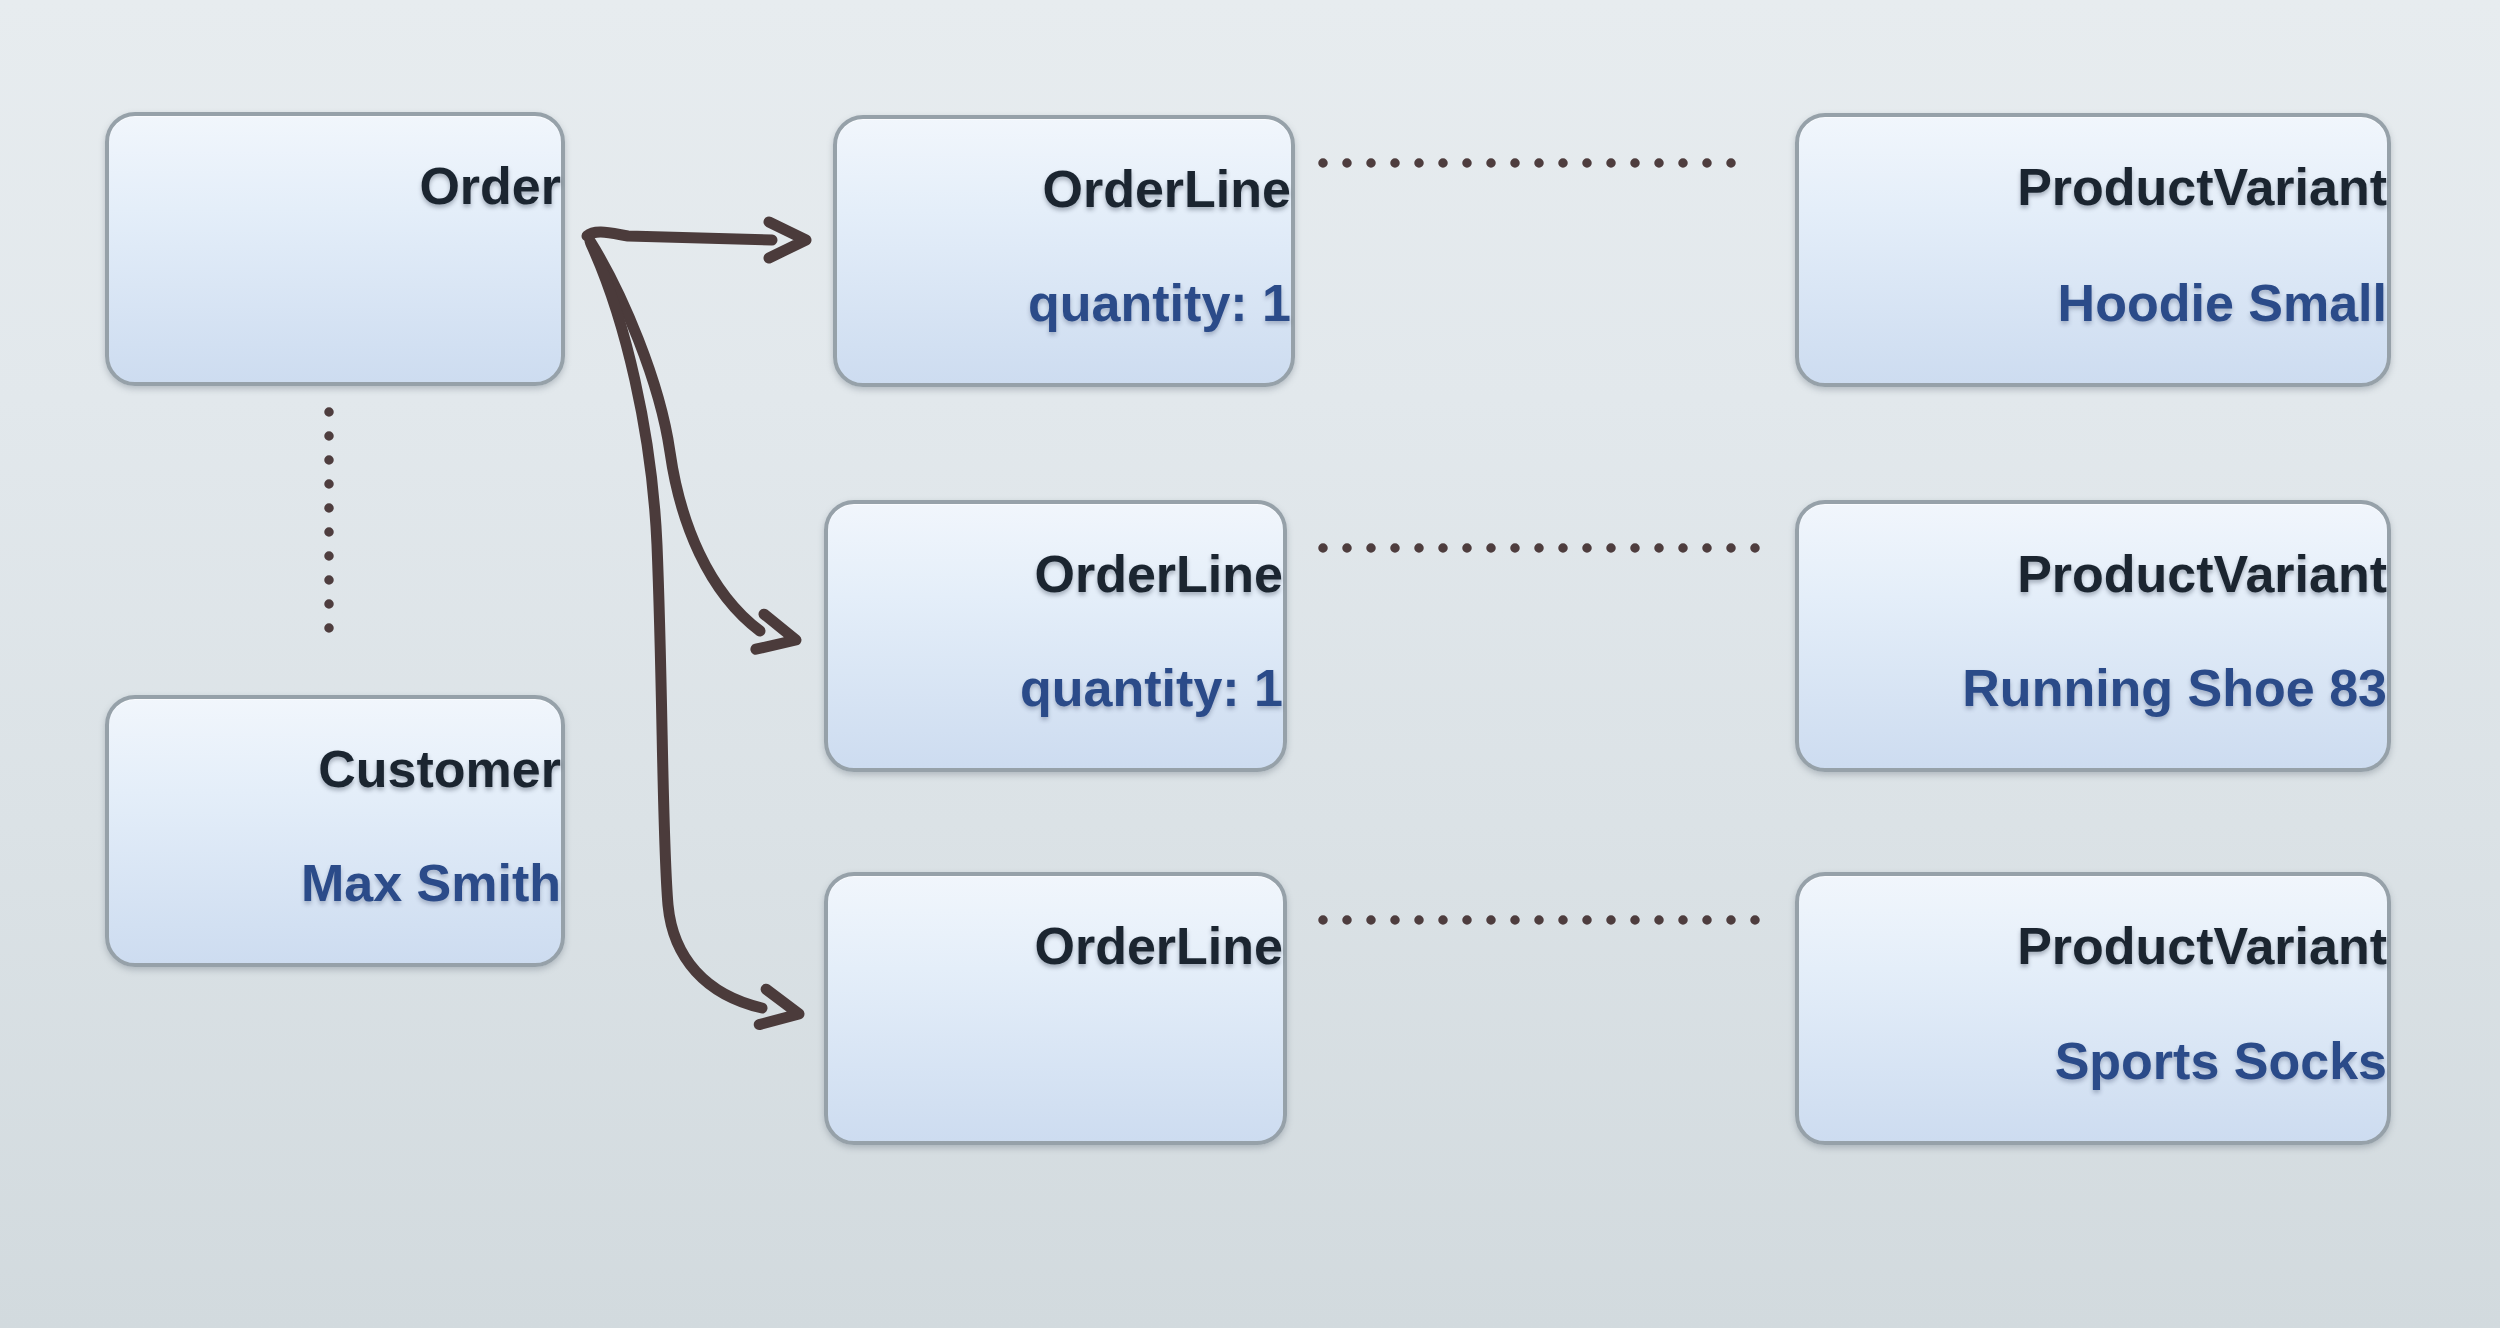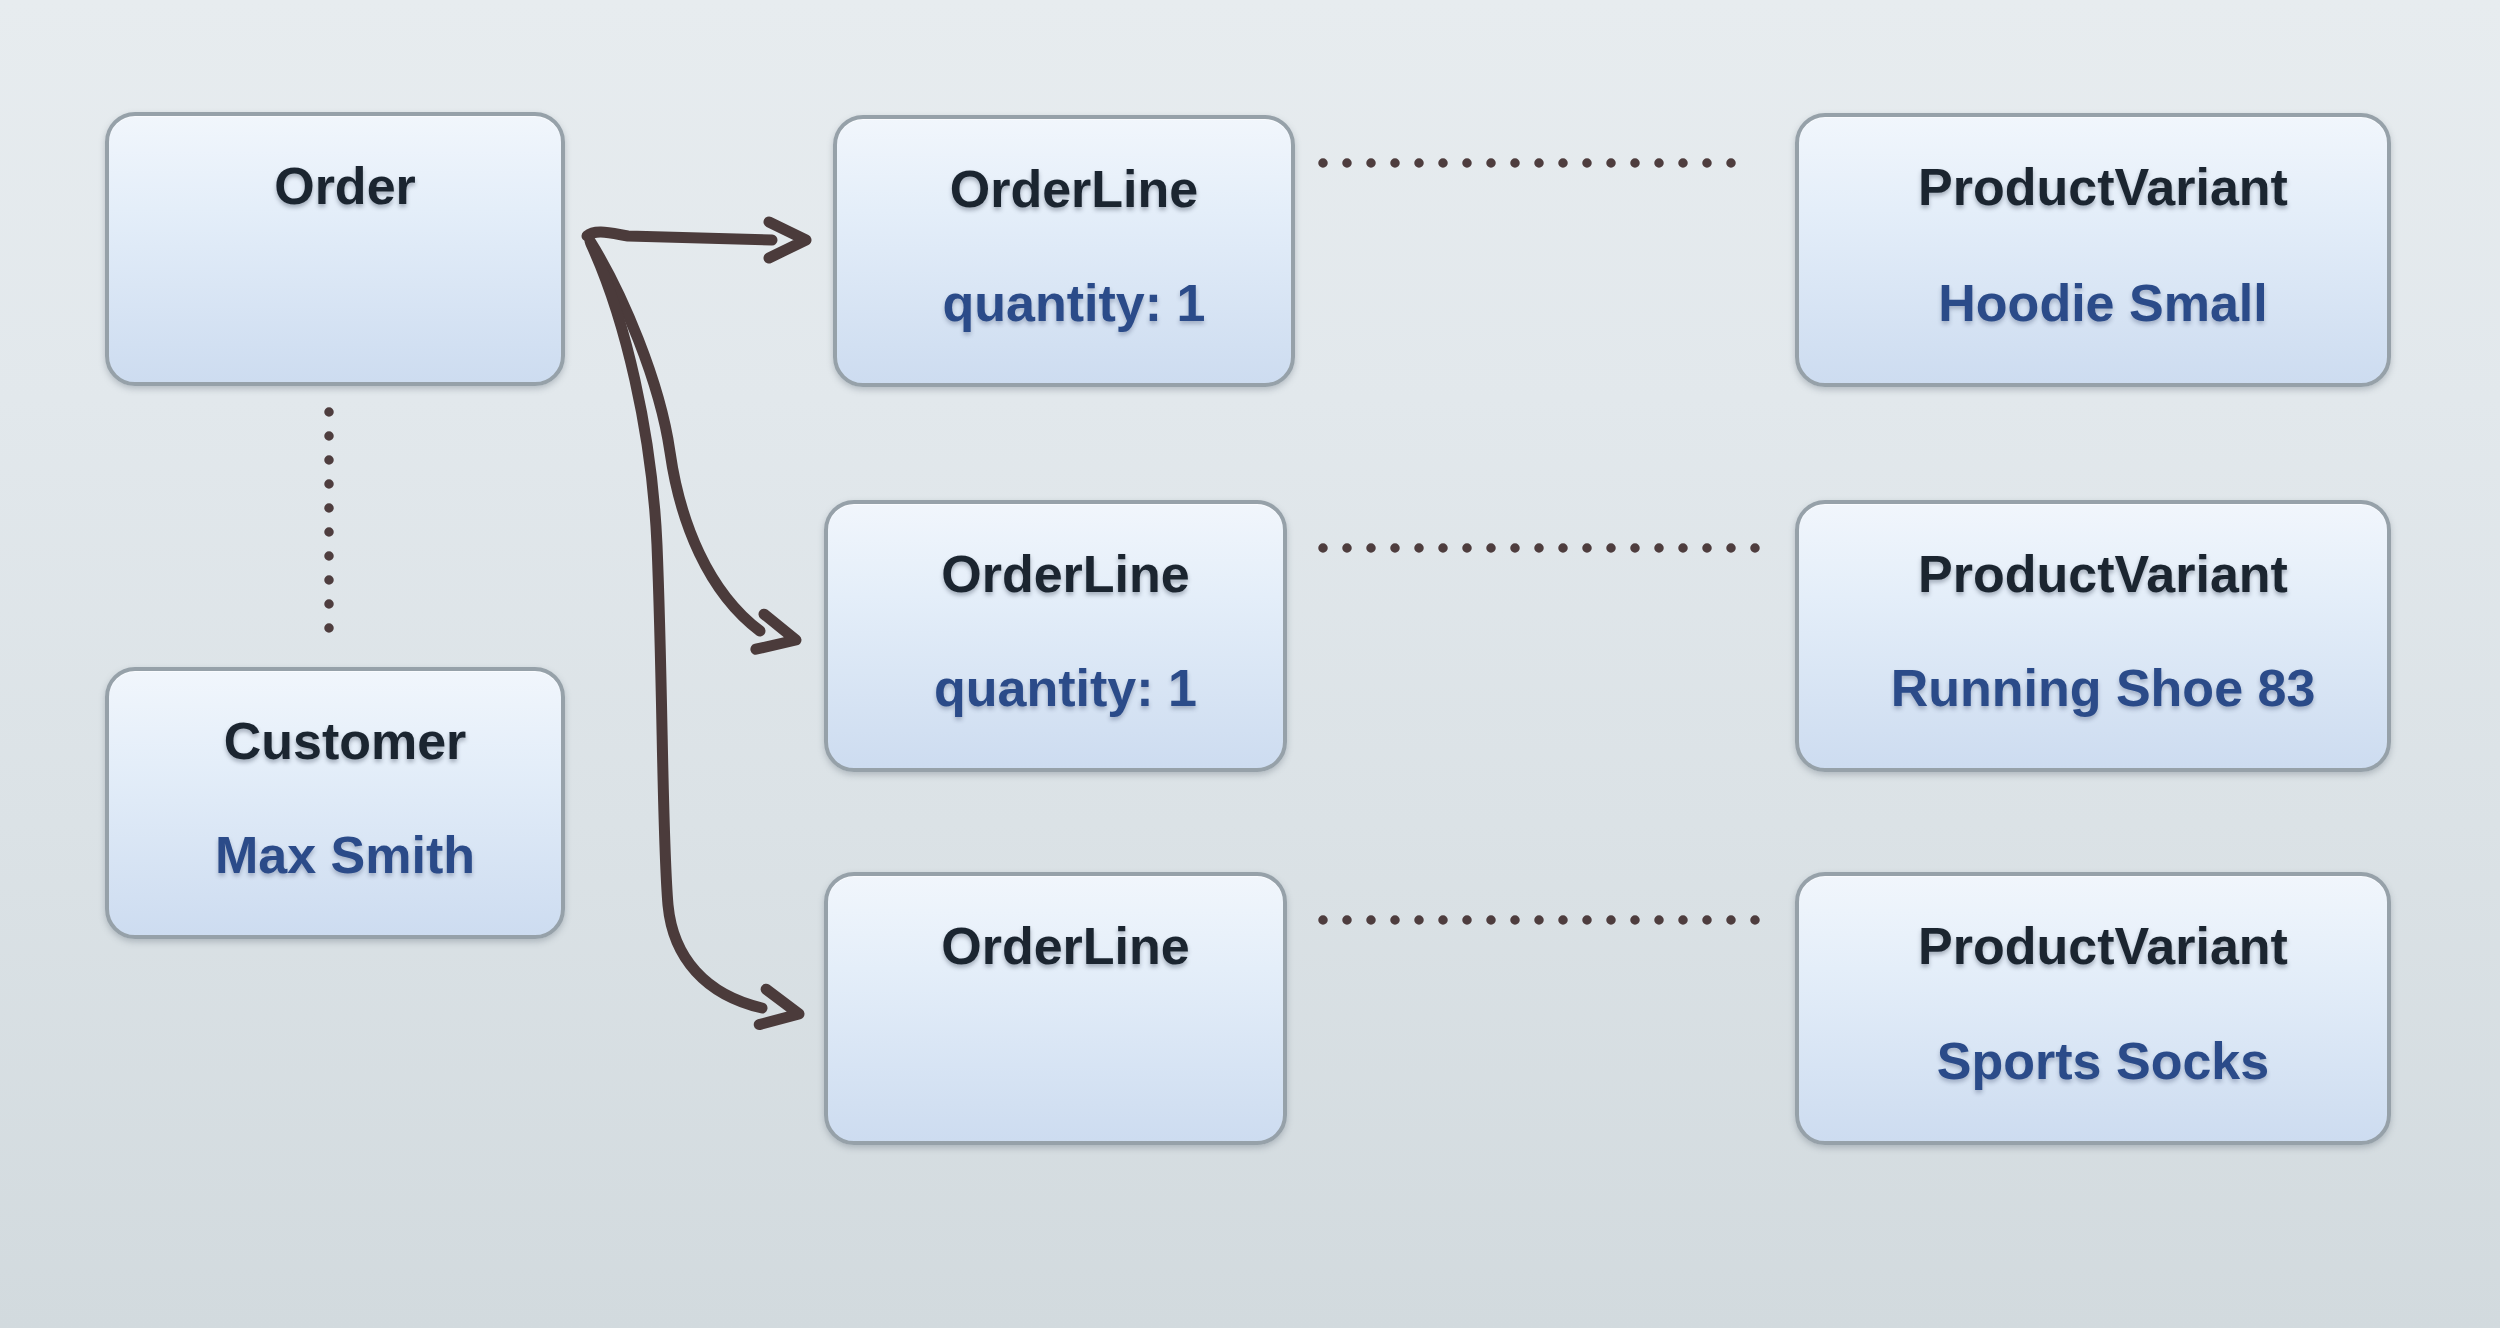--- a/index.html
+++ b/index.html
@@ -28,41 +28,41 @@
   .node {
     position: absolute;
     box-sizing: border-box;
     border: 4px solid #96a1a9;
     border-radius: 30px;
     background: linear-gradient(180deg, #f1f6fc 0%, #e4eef9 35%, #cddcf0 100%);
     box-shadow: 0 3px 6px rgba(96,108,120,0.35), inset 0 1px 0 rgba(255,255,255,0.6);
     display: flex;
     flex-direction: column;
     justify-content: space-between;
-    text-align: center;
+    text-align: right;
     padding-left: 20px;
   }
   .node .title {
     margin-top: 37px;
     line-height: 66px;
     font-size: 52px;
     font-weight: bold;
     color: #1b2530;
     text-shadow: 0 3px 4px rgba(40,52,72,0.35);
   }
   .node .value {
     margin-bottom: 47px;
     line-height: 66px;
     font-size: 52px;
     font-weight: bold;
     color: #2b4b89;
     text-shadow: 0 3px 4px rgba(40,52,90,0.30);
   }
   .n-order          { left: 105px;  top: 112px; width: 460px; height: 274px; }
-  .n-customer       { left: 105px;  top: 667px; width: 460px; height: 272px; }
+  .n-customer       { left: 105px;  top: 695px; width: 460px; height: 272px; }
   .n-orderline-1    { left: 833px;  top: 115px; width: 462px; height: 272px; }
   .n-orderline-2    { left: 824px;  top: 500px; width: 463px; height: 272px; }
   .n-orderline-3    { left: 824px;  top: 872px; width: 463px; height: 273px; }
   .n-productvariant-1 { left: 1795px; top: 113px; width: 596px; height: 274px; }
   .n-productvariant-2 { left: 1795px; top: 500px; width: 596px; height: 272px; }
   .n-productvariant-3 { left: 1795px; top: 872px; width: 596px; height: 273px; }
 
   .edge-solid {
     fill: none;
     stroke: #4b3b3b;

